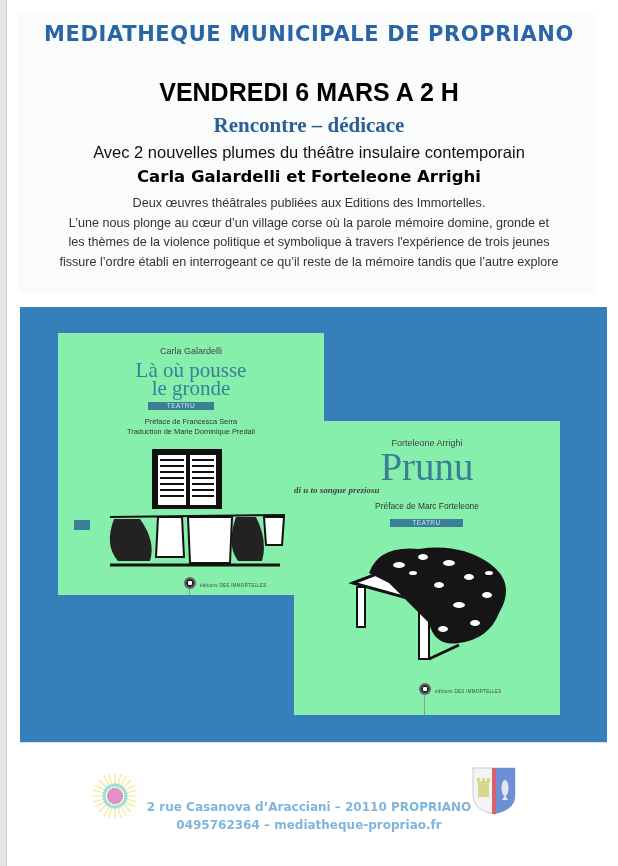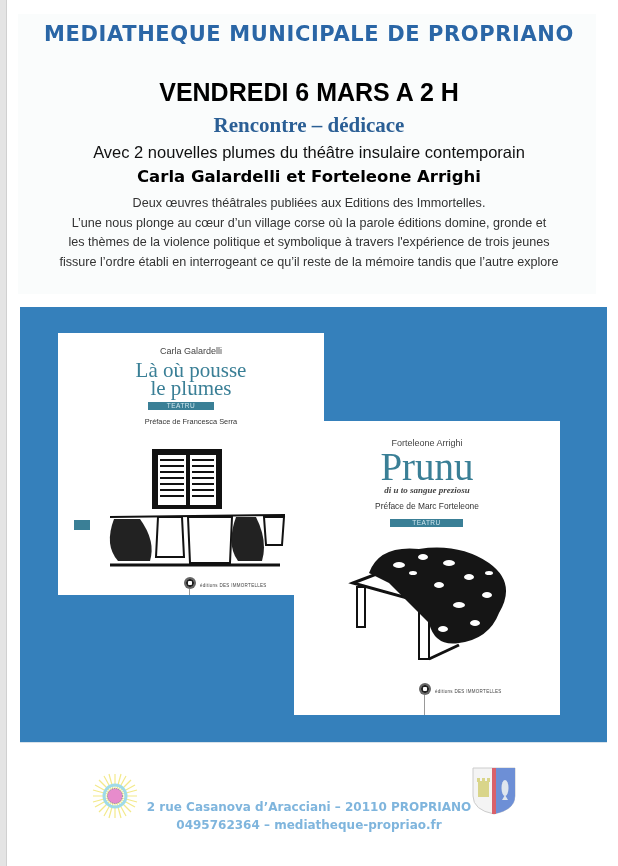--- a/index.html
+++ b/index.html
@@ -6,28 +6,28 @@
   body { width:618px; height:866px; background:#ffffff; position:relative; overflow:hidden; font-family:"DejaVu Sans", sans-serif; }
   .left-strip { position:absolute; left:0; top:0; width:6px; height:866px; background:#e4e4e4; border-right:1px solid #d0d0d0; }
   .header-bg { position:absolute; left:18px; top:14px; width:578px; height:280px; background:#fafcfc; }
   .main-title { position:absolute; left:0; width:618px; top:22px; text-align:center; font-family:"DejaVu Sans", sans-serif; font-weight:bold; font-size:21px; letter-spacing:0.6px; color:#2a66a6; transform:scaleY(1.05); }
   .date { position:absolute; left:0; width:618px; top:78px; text-align:center; font-family:"Liberation Sans", sans-serif; font-weight:bold; font-size:25px; color:#000; }
   .subtitle { position:absolute; left:0; width:618px; top:113px; text-align:center; font-family:"Liberation Serif", serif; font-weight:bold; font-size:21px; color:#2b5f95; }
   .intro { position:absolute; left:0; width:618px; top:143px; text-align:center; font-family:"Liberation Sans", sans-serif; font-size:16.5px; color:#111; }
   .authors { position:absolute; left:0; width:618px; top:167px; text-align:center; font-family:"DejaVu Sans", sans-serif; font-weight:bold; font-size:16.5px; color:#000; }
   .desc { position:absolute; left:30px; width:558px; top:194px; text-align:center; font-family:"Liberation Sans", sans-serif; font-size:12.6px; line-height:19.5px; color:#333; }
   .blue-panel { position:absolute; left:20px; top:307px; width:587px; height:435px; background:#3580bb; }
-  .cover { position:absolute; background:#ffffff; }
+  .cover { position:absolute; background:#86efac; }
   .cover1 { left:38px; top:26px; width:266px; height:262px; }
   .cover2 { left:274px; top:114px; width:266px; height:294px; }
   .c-author { position:absolute; left:0; width:100%; text-align:center; font-family:"Liberation Sans", sans-serif; font-size:9px; color:#444; }
   .c-title { position:absolute; left:0; width:100%; text-align:center; font-family:"Liberation Serif", serif; color:#3a7f96; }
   .c-badge { position:absolute; height:8px; background:#3a7f96; color:#cfe6ee; font-family:"Liberation Sans", sans-serif; font-size:6.5px; line-height:8px; text-align:center; letter-spacing:0.5px; }
   .c-small { position:absolute; left:0; width:100%; text-align:center; font-family:"Liberation Sans", sans-serif; font-size:7.4px; color:#333; line-height:10px; }
-  .c-sub { position:absolute; left:0; width:100%; text-align:center; font-family:"Liberation Serif", serif; font-style:italic; font-weight:bold; font-size:9px; color:#444; }
+  .c-sub { position:absolute; left:0; width:100%; text-align:left; font-family:"Liberation Serif", serif; font-style:italic; font-weight:bold; font-size:9px; color:#444; }
   .pub { position:absolute; font-family:"Liberation Sans", sans-serif; font-size:4.5px; color:#444; letter-spacing:0.3px; }
   .pub-logo { position:absolute; width:12px; height:12px; border-radius:50%; background:radial-gradient(circle, #fff 0 2px, #222 2.5px 3.5px, #666 4px 6px); }
   .pub-line { position:absolute; width:1px; background:#999; }
   .teal-tab { position:absolute; background:#3a7f96; }
   .footer-rule { position:absolute; left:20px; top:742px; width:587px; height:1px; background:#d8e2ea; }
   .addr1 { position:absolute; left:0; width:618px; top:800px; text-align:center; font-family:"DejaVu Sans", sans-serif; font-weight:bold; font-size:12px; color:#7fb5dd; }
   .addr2 { position:absolute; left:0; width:618px; top:818px; text-align:center; font-family:"DejaVu Sans", sans-serif; font-weight:bold; font-size:12px; color:#7fb5dd; }
   .sun-logo { position:absolute; left:92px; top:773px; width:46px; height:46px; }
   .crest { position:absolute; left:471px; top:766px; width:46px; height:50px; }
 </style>
@@ -38,35 +38,36 @@
 <div class="header-bg"></div>
 
 <div class="main-title">MEDIATHEQUE MUNICIPALE DE PROPRIANO</div>
 <div class="date">VENDREDI 6 MARS A 2 H</div>
 <div class="subtitle">Rencontre – dédicace</div>
 <div class="intro">Avec 2 nouvelles plumes du théâtre insulaire contemporain</div>
 <div class="authors">Carla Galardelli et Forteleone Arrighi</div>
 
 <div class="desc">
   <div>Deux œuvres théâtrales publiées aux Editions des Immortelles.</div>
-  <div>L’une nous plonge au cœur d’un village corse où la parole éditions domine, gronde et</div>
+  <div>L’une nous plonge au cœur d’un village corse où la parole mémoire domine, gronde et</div>
   <div>les thèmes de la violence politique et symbolique à travers l'expérience de trois jeunes</div>
   <div>fissure l’ordre établi en interrogeant ce qu’il reste de la mémoire tandis que l’autre explore</div>
 </div>
 
 <div class="blue-panel">
 
   <div class="cover cover1">
     <div class="c-author" style="top:13px;">Carla Galardelli</div>
     <div class="c-title" style="top:28px; font-size:21px; line-height:18px;">
       <div>Là où pousse</div>
-      <div>le plumes</div>
+      <div>le gronde</div>
     </div>
     <div class="c-badge" style="left:90px; top:69px; width:66px;">TEATRU</div>
     <div class="c-small" style="top:84px;">Préface de Francesca Serra</div>
+    <div class="c-small" style="top:94px;">Traduction de Marie Dominique Predali</div>
 
     <svg style="position:absolute; left:42px; top:112px;" width="190" height="125" viewBox="0 0 190 125">
       <rect x="52" y="4" width="70" height="60" fill="#111"></rect>
       <rect x="58" y="10" width="28" height="50" fill="#fff"></rect>
       <rect x="90" y="10" width="26" height="50" fill="#fff"></rect>
       <g stroke="#111" stroke-width="2">
         <line x1="60" y1="15" x2="84" y2="15"></line>
           <line x1="60" y1="21" x2="84" y2="21"></line>
           <line x1="60" y1="27" x2="84" y2="27"></line>
         <line x1="60" y1="33" x2="84" y2="33"></line>

